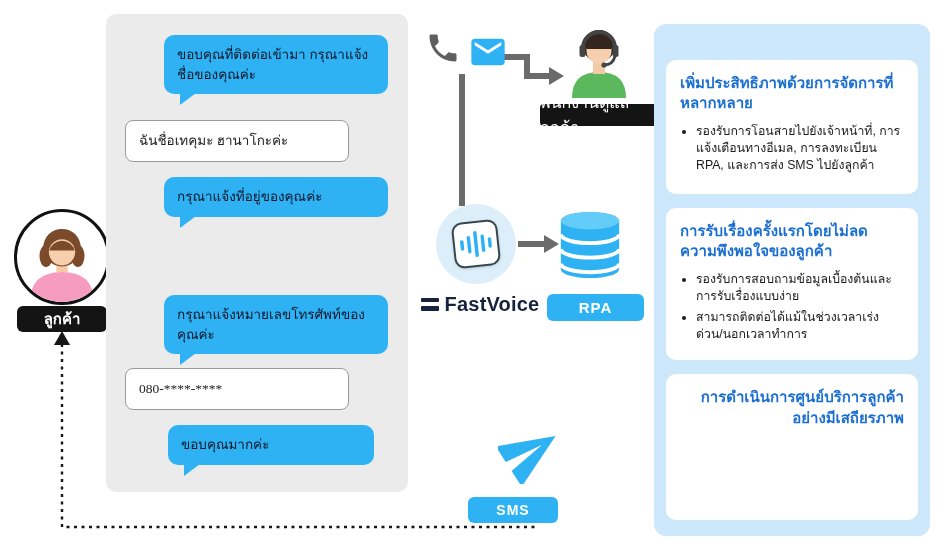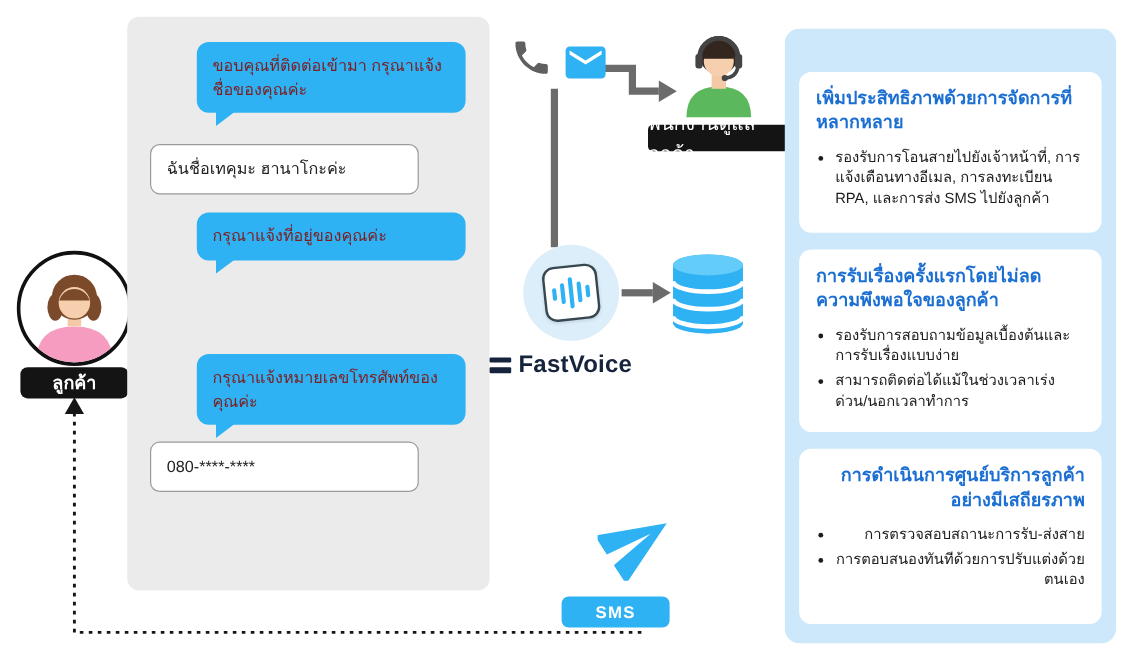--- a/index.html
+++ b/index.html
@@ -22,34 +22,34 @@
     border-radius:50%;background:#fff;overflow:hidden;z-index:2;}
   .badge-dark{position:absolute;background:var(--badge-dark);color:#fff;border-radius:6px;
     display:flex;align-items:center;justify-content:center;font-weight:700;z-index:2;}
   .customer-badge{left:17px;top:306px;width:90px;height:26px;font-size:15px;}
   .agent-badge{left:540px;top:104px;width:118px;height:22px;font-size:16px;font-weight:400;border-radius:4px;}
 
   
   .chat-panel{position:absolute;left:106px;top:14px;width:302px;height:478px;background:#ebebeb;
     border-radius:10px;z-index:2;}
   .bubble{position:absolute;font-size:13.5px;line-height:1.45;padding:10px 13px;border-radius:10px;}
-  .bubble.bot{background:var(--chat-blue);color:#7f1d1d;width:224px;left:58px;}
+  .bubble.bot{background:var(--chat-blue);color:#0f172a;width:224px;left:58px;}
   .bubble.bot::after{content:"";position:absolute;left:16px;bottom:-11px;width:0;height:0;
     border-top:12px solid var(--chat-blue);border-right:16px solid transparent;}
-  .bubble.user{background:#fff;color:#222;border:1px solid #9b9b9b;width:224px;left:19px;border-radius:8px;}
+  .bubble.user{background:#fff;color:#222;border:1px solid #9b9b9b;width:224px;left:19px;border-radius:8px;font-family:Liberation Serif, serif;}
 
   
   .icon-abs{position:absolute;z-index:2;display:block;}
   .fv-circle{position:absolute;left:436px;top:204px;width:80px;height:80px;border-radius:50%;
     background:#ddeefb;z-index:2;display:flex;align-items:center;justify-content:center;}
   .fv-tile{width:46px;height:46px;background:#fff;border:2px solid #37474f;border-radius:10px;
     display:flex;align-items:center;justify-content:center;transform:rotate(-6deg);
     box-shadow:0 1px 3px rgba(0,0,0,.15);}
   .fv-logotype{position:absolute;left:408px;top:290px;width:144px;height:28px;z-index:2;
-    display:flex;align-items:center;color:var(--brand-navy);}
+    display:flex;align-items:center;justify-content:center;color:var(--brand-navy);}
   .fv-bars{display:inline-flex;flex-direction:column;gap:4px;margin-right:6px;align-items:flex-start;}
   .fv-bars i{display:block;height:4.5px;background:var(--brand-navy);border-radius:1px;}
   .fv-bars i:nth-child(1){width:18px;}
   .fv-bars i:nth-child(2){width:18px;}
   .fv-wordmark{font-size:20px;font-weight:700;letter-spacing:.2px;}
   .pill{position:absolute;background:var(--chat-blue);color:#fff;font-weight:700;border-radius:6px;
     display:flex;align-items:center;justify-content:center;letter-spacing:1px;z-index:2;}
   .rpa-pill{left:547px;top:294px;width:97px;height:27px;font-size:15px;}
   .sms-pill{left:468px;top:497px;width:90px;height:26px;font-size:14px;}
 
@@ -91,20 +91,21 @@
     </svg>
   </div>
   <div class="badge-dark customer-badge">ลูกค้า</div>
 
   <div class="chat-panel">
     <div class="bubble bot" style="top:21px;">ขอบคุณที่ติดต่อเข้ามา กรุณาแจ้งชื่อของคุณค่ะ</div>
     <div class="bubble user" style="top:106px;">ฉันชื่อเทคุมะ ฮานาโกะค่ะ</div>
     <div class="bubble bot" style="top:163px;">กรุณาแจ้งที่อยู่ของคุณค่ะ</div>
     <div class="bubble bot" style="top:281px;">กรุณาแจ้งหมายเลขโทรศัพท์ของคุณค่ะ</div>
     <div class="bubble user" style="top:354px;">080-****-****</div>
+    <div class="bubble bot" style="top:411px;left:62px;width:206px;">ขอบคุณมากค่ะ</div>
   </div>
 
   <span class="icon-abs" style="left:425px;top:30px;">
     <svg width="36" height="36" viewBox="0 0 24 24">
       <path fill="#5f5f5f" d="M6.62 10.79c1.44 2.83 3.76 5.14 6.59 6.59l2.2-2.2c.27-.27.67-.36 1.02-.24 1.12.37 2.33.57 3.57.57.55 0 1 .45 1 1V20c0 .55-.45 1-1 1-9.39 0-17-7.61-17-17 0-.55.45-1 1-1h3.5c.55 0 1 .45 1 1 0 1.25.2 2.45.57 3.57.11.35.03.74-.25 1.02l-2.2 2.2z"></path>
     </svg>
   </span>
   <span class="icon-abs" style="left:468px;top:32px;">
     <svg width="40" height="40" viewBox="0 0 24 24">
       <path fill="#2eb2f4" d="M20 4H4c-1.1 0-1.99.9-1.99 2L2 18c0 1.1.9 2 2 2h16c1.1 0 2-.9 2-2V6c0-1.1-.9-2-2-2zm0 4l-8 5-8-5V6l8 5 8-5v2z"></path>
@@ -148,20 +149,21 @@
 
   <span class="icon-abs" style="left:556px;top:208px;">
     <svg width="68" height="76" viewBox="0 0 70 76">
       <path d="M5 12 a30 9 0 0 1 60 0 v50 a30 9 0 0 1 -60 0 z" fill="#2eb2f4"></path>
       <ellipse cx="35" cy="12" rx="30" ry="9" fill="#64ccf9"></ellipse>
       <path d="M5 26 a30 9 0 0 0 60 0" stroke="#fff" stroke-width="4" fill="none"></path>
       <path d="M5 41 a30 9 0 0 0 60 0" stroke="#fff" stroke-width="4" fill="none"></path>
       <path d="M5 56 a30 9 0 0 0 60 0" stroke="#fff" stroke-width="4" fill="none"></path>
     </svg>
   </span>
+  <div class="pill rpa-pill">RPA</div>
 
   <span class="icon-abs" style="left:498px;top:420px;">
     <svg width="66" height="64" viewBox="0 0 24 24">
       <g transform="rotate(-33 12 12)">
         <path fill="#2eb2f4" d="M2.01 21L23 12 2.01 3 2 10l15 2-15 2z"></path>
       </g>
     </svg>
   </span>
   <div class="pill sms-pill">SMS</div>
 
@@ -174,20 +176,16 @@
     </div>
     <div class="card card-1">
       <div class="card-title">การรับเรื่องครั้งแรกโดยไม่ลดความพึงพอใจของลูกค้า</div>
       <ul>
         <li>รองรับการสอบถามข้อมูลเบื้องต้นและการรับเรื่องแบบง่าย</li>
         <li>สามารถติดต่อได้แม้ในช่วงเวลาเร่งด่วน/นอกเวลาทำการ</li>
       </ul>
     </div>
     <div class="card card-3">
       <div class="card-title">การดำเนินการศูนย์บริการลูกค้าอย่างมีเสถียรภาพ</div>
-      <ul>
-        <li>การตรวจสอบสถานะการรับ-ส่งสาย</li>
-        <li>การตอบสนองทันทีด้วยการปรับแต่งด้วยตนเอง</li>
-      </ul>
     </div>
   </div>
 
 </div>
 
 </body></html>

